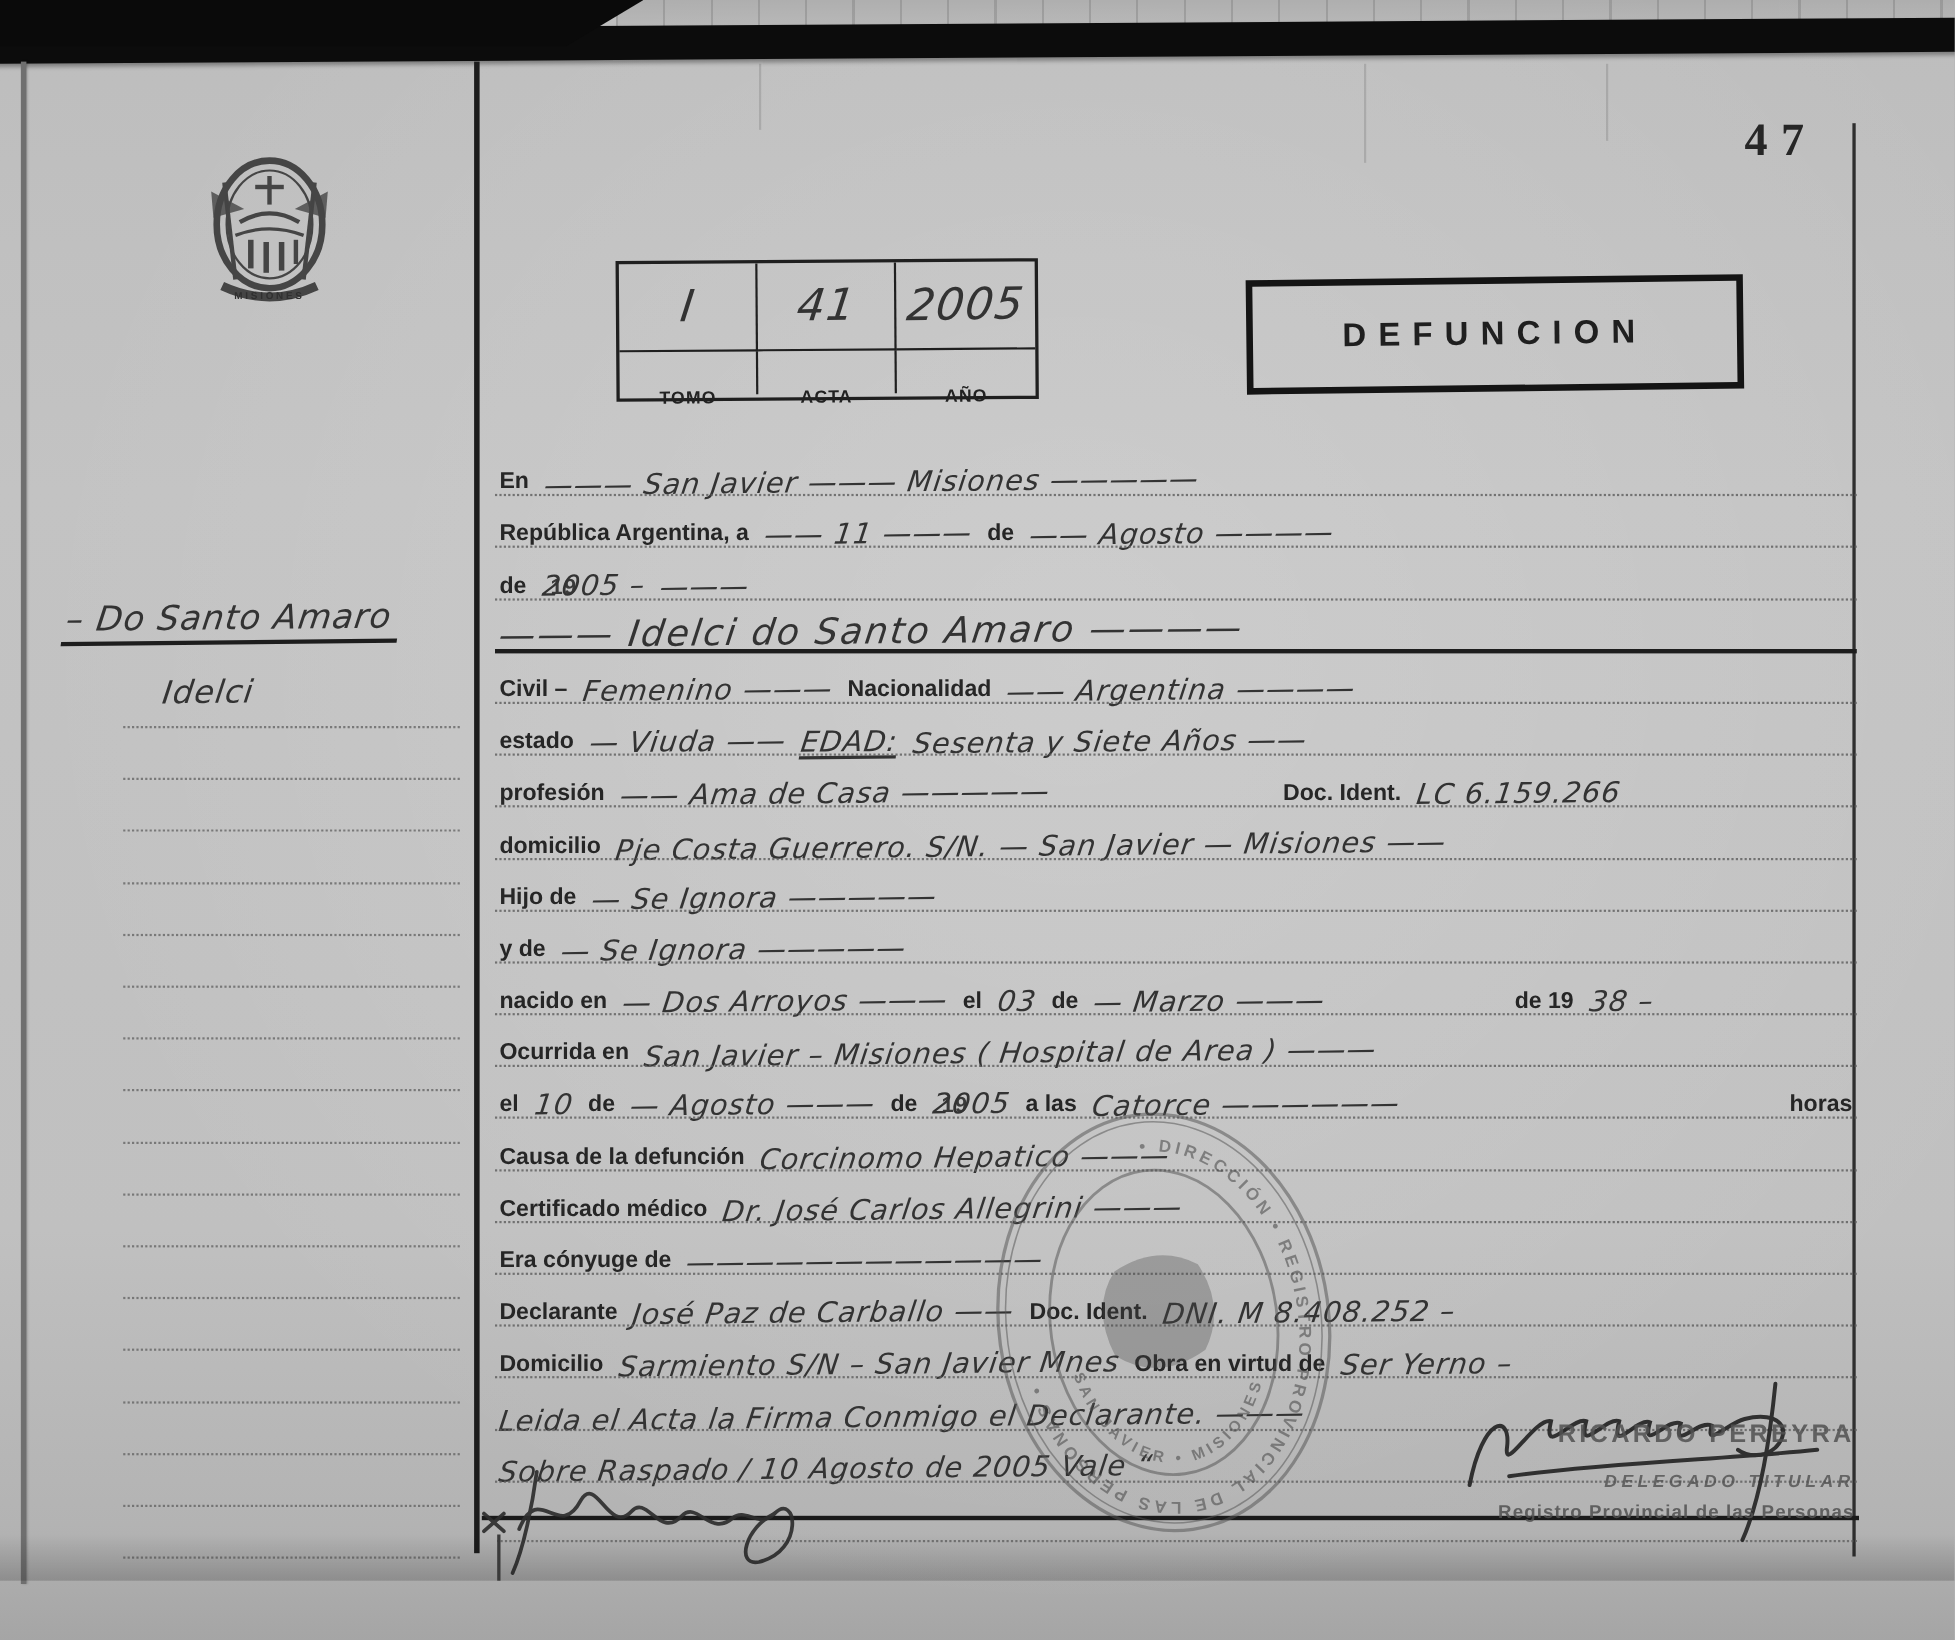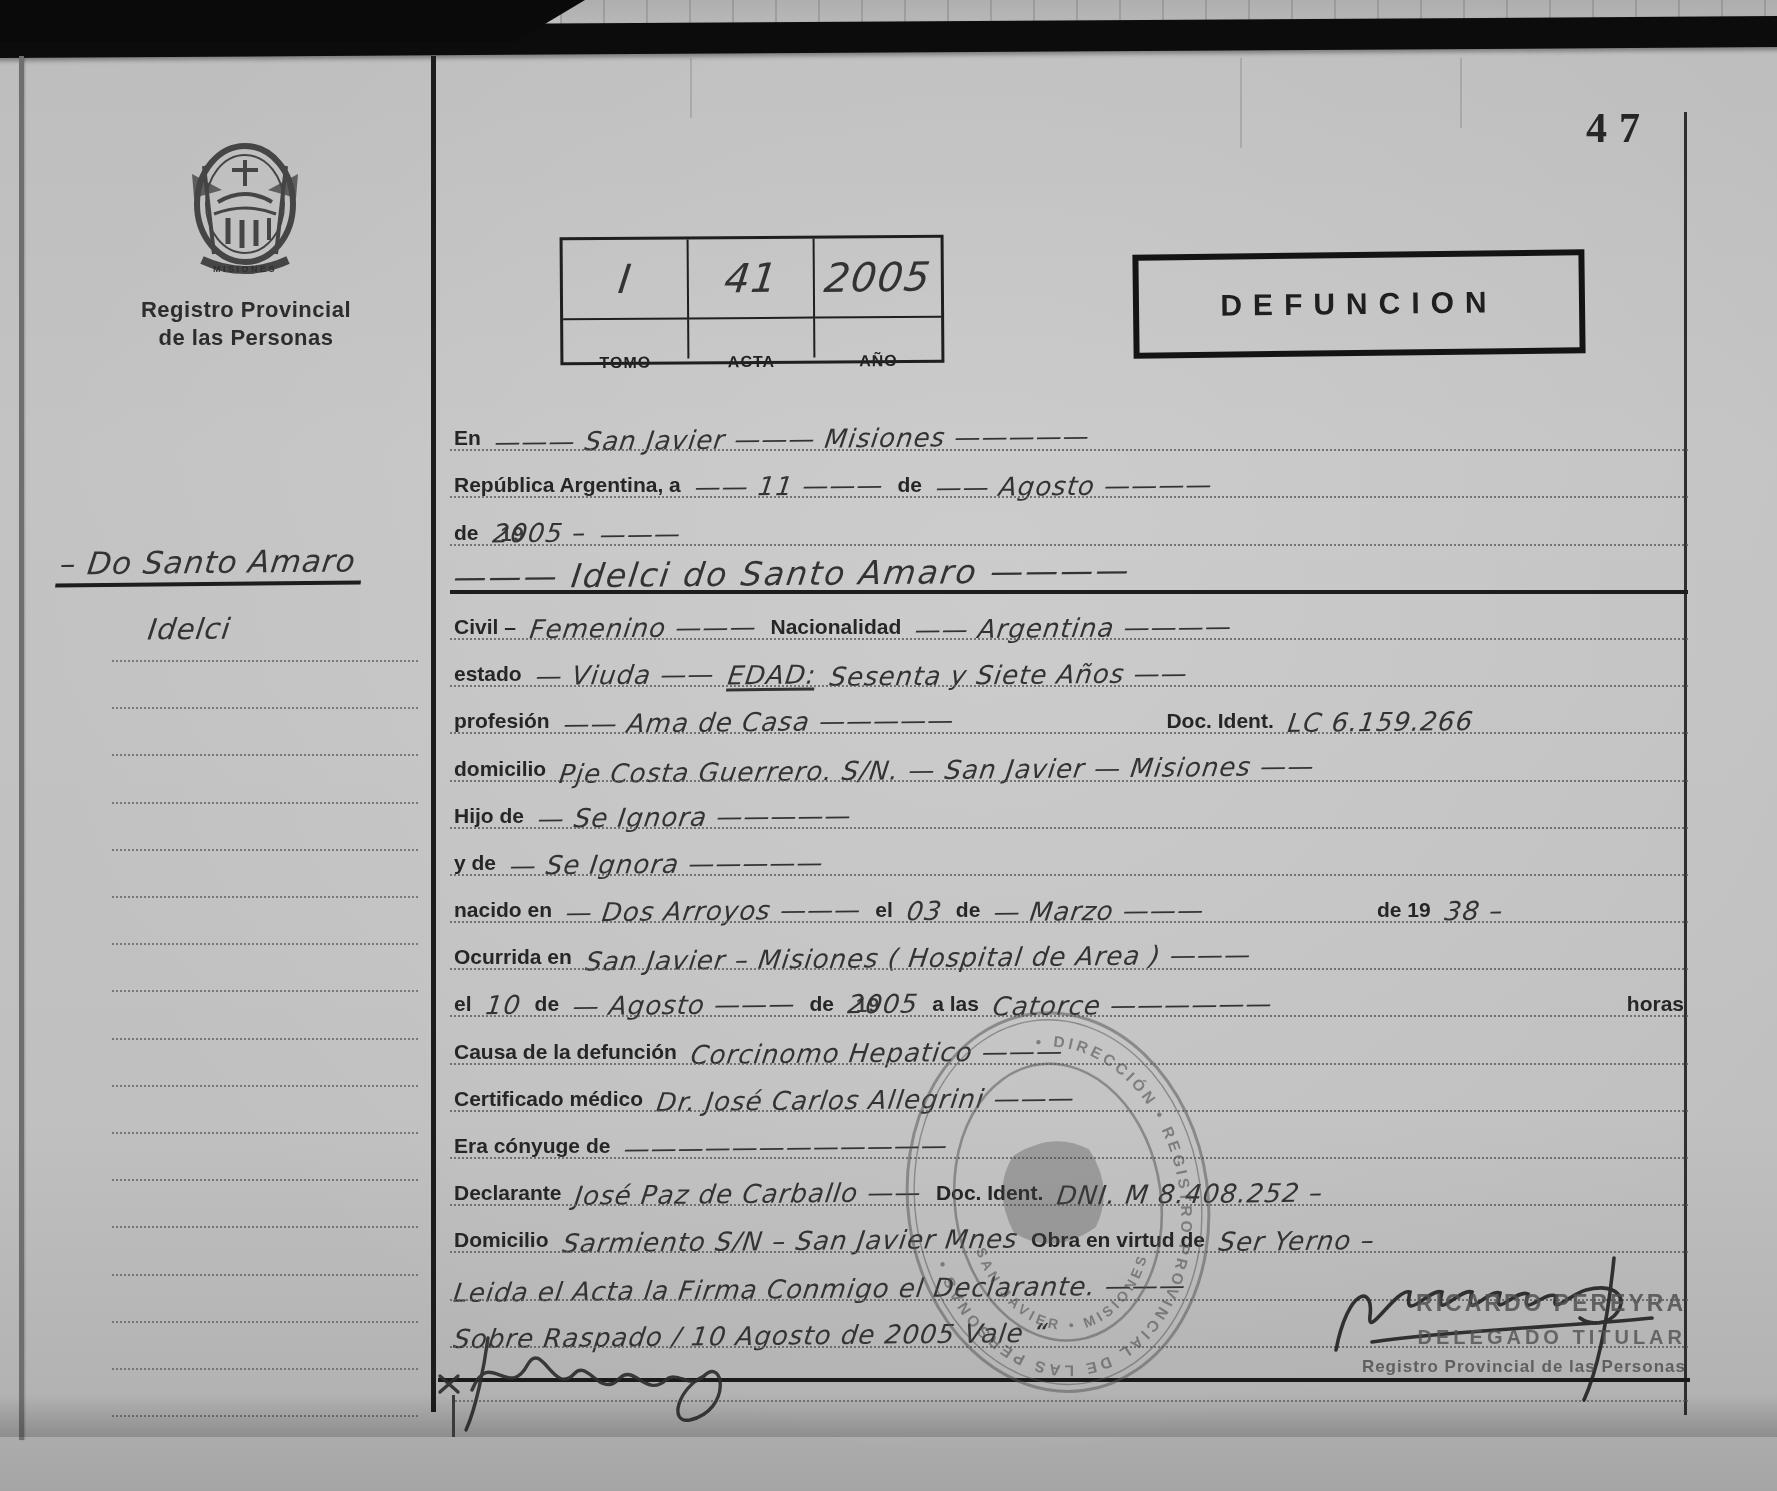--- a/index.html
+++ b/index.html
@@ -70,21 +70,21 @@
   .frow.pr1{padding-right:215px;}
   .frow.pr2{padding-right:185px;}
   .over{position:relative;display:inline-block;padding-bottom:1px;}
   .over .under{position:absolute;left:8px;bottom:4px;font-size:20px;font-weight:700;font-style:normal;
     color:#2b2b2b;opacity:.9;letter-spacing:1px;font-family:"Liberation Sans",sans-serif;transform:none;}
   .over .hand{position:relative;font-size:26px;}
   
   #round-stamp{position:absolute;left:898px;top:1002px;opacity:.58;transform:rotate(-8deg);}
   #official-block{position:absolute;left:1318px;top:1290px;width:368px;text-align:right;color:#515151;}
   #official-name{font-size:23px;font-weight:700;letter-spacing:3px;opacity:.85;}
-  #official-title{font-size:20px;font-weight:700;letter-spacing:4px;margin-top:9px;opacity:.8;}
+  #official-title{font-size:16px;font-weight:700;letter-spacing:4px;margin-top:22px;opacity:.8;font-style:italic;}
   #official-office{font-size:17px;font-weight:700;letter-spacing:1px;margin-top:8px;opacity:.85;}
   #sig-left{position:absolute;left:428px;top:1318px;}
   #sig-right{position:absolute;left:1316px;top:1232px;}
   
   #footer-strip{position:absolute;left:0;top:1395px;width:1777px;height:42px;
     background:linear-gradient(180deg,rgba(0,0,0,0),rgba(0,0,0,.18));}
   #footer-tick{position:absolute;left:452px;top:1395px;width:3px;height:42px;background:#3a3a3a;}
   #footer-bar{position:absolute;left:0;top:1437px;width:1777px;height:54px;background:#000;
     display:flex;align-items:center;justify-content:center;}
   #footer-bar span{color:#f2f2f2;font-size:31px;letter-spacing:1px;font-weight:400;}
@@ -123,24 +123,20 @@
       <path d="M44,82 Q75,70 106,82" stroke-width="3"></path>
       <line x1="58" y1="86" x2="58" y2="112" stroke-width="5"></line>
       <line x1="72" y1="88" x2="72" y2="116" stroke-width="5"></line>
       <line x1="86" y1="88" x2="86" y2="114" stroke-width="5"></line>
       <line x1="99" y1="86" x2="99" y2="108" stroke-width="4"></line>
       <path d="M32,128 Q75,148 118,128" stroke-width="8"></path>
     </g>
     <text x="75" y="140" text-anchor="middle" font-size="9" letter-spacing="2.5" fill="#2f2f2f" font-family="Liberation Sans, sans-serif" font-weight="bold">MISIONES</text>
   </svg>
 
-  <div id="org-caption">
-    <div>Registro Provincial</div>
-    <div>de las Personas</div>
-  </div>
 
   <div id="registry-table">
     <div class="cell vrow">
         <span class="hand val">I</span>
       </div>
     <div class="cell vrow">
         <span class="hand val">41</span>
       </div>
     <div class="cell vrow">
         <span class="hand val">2005</span>

